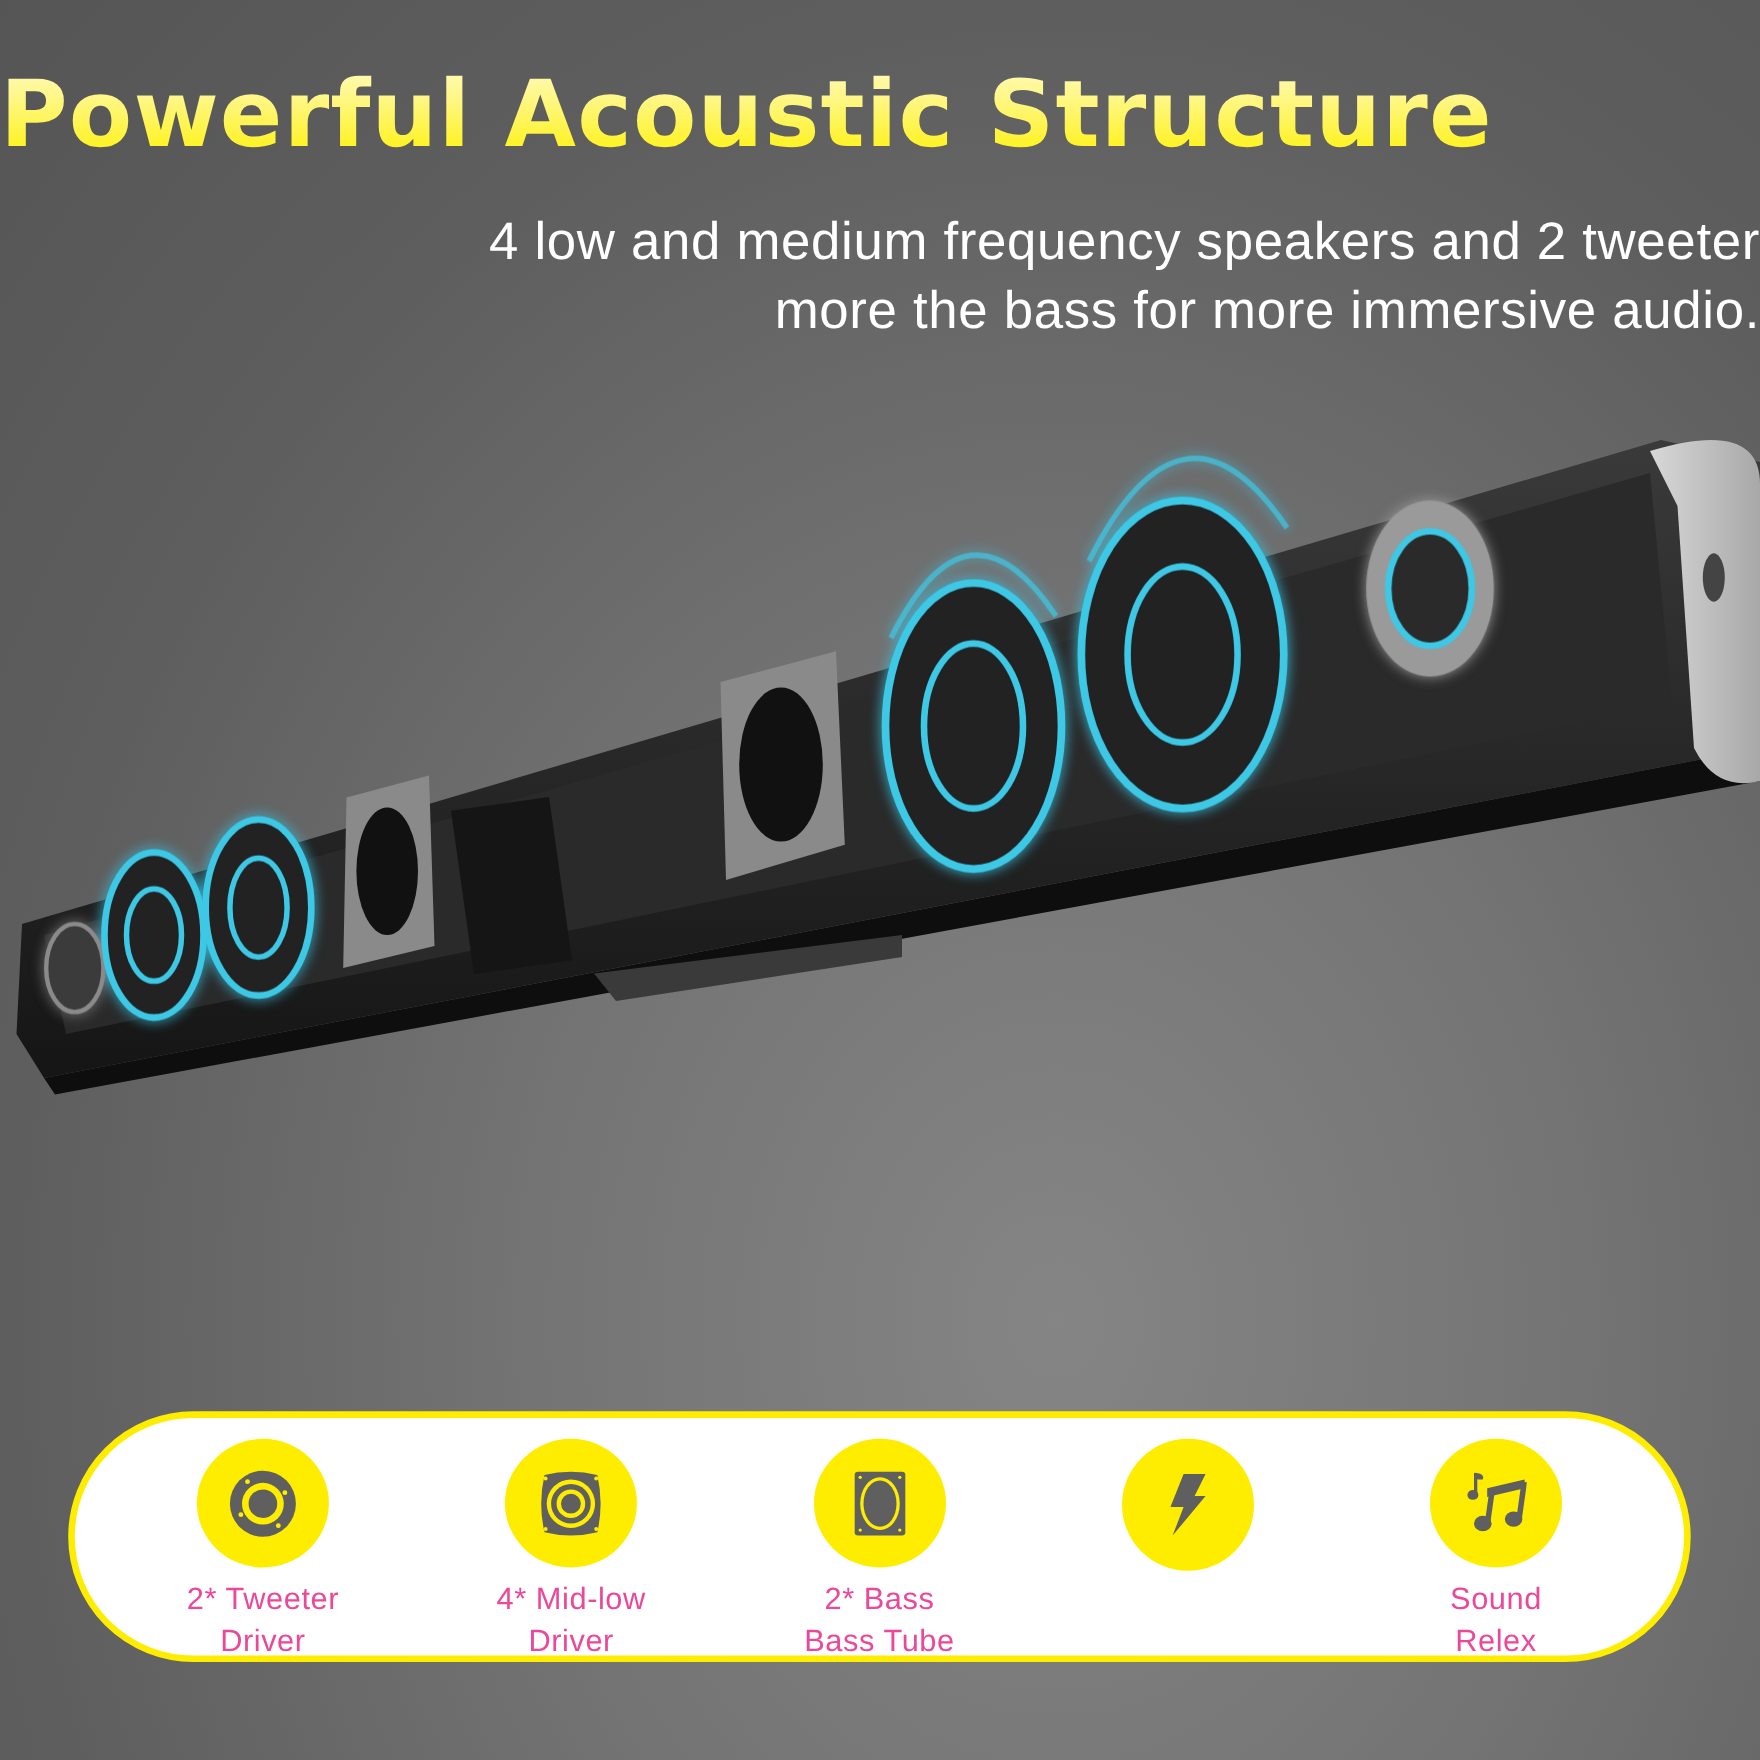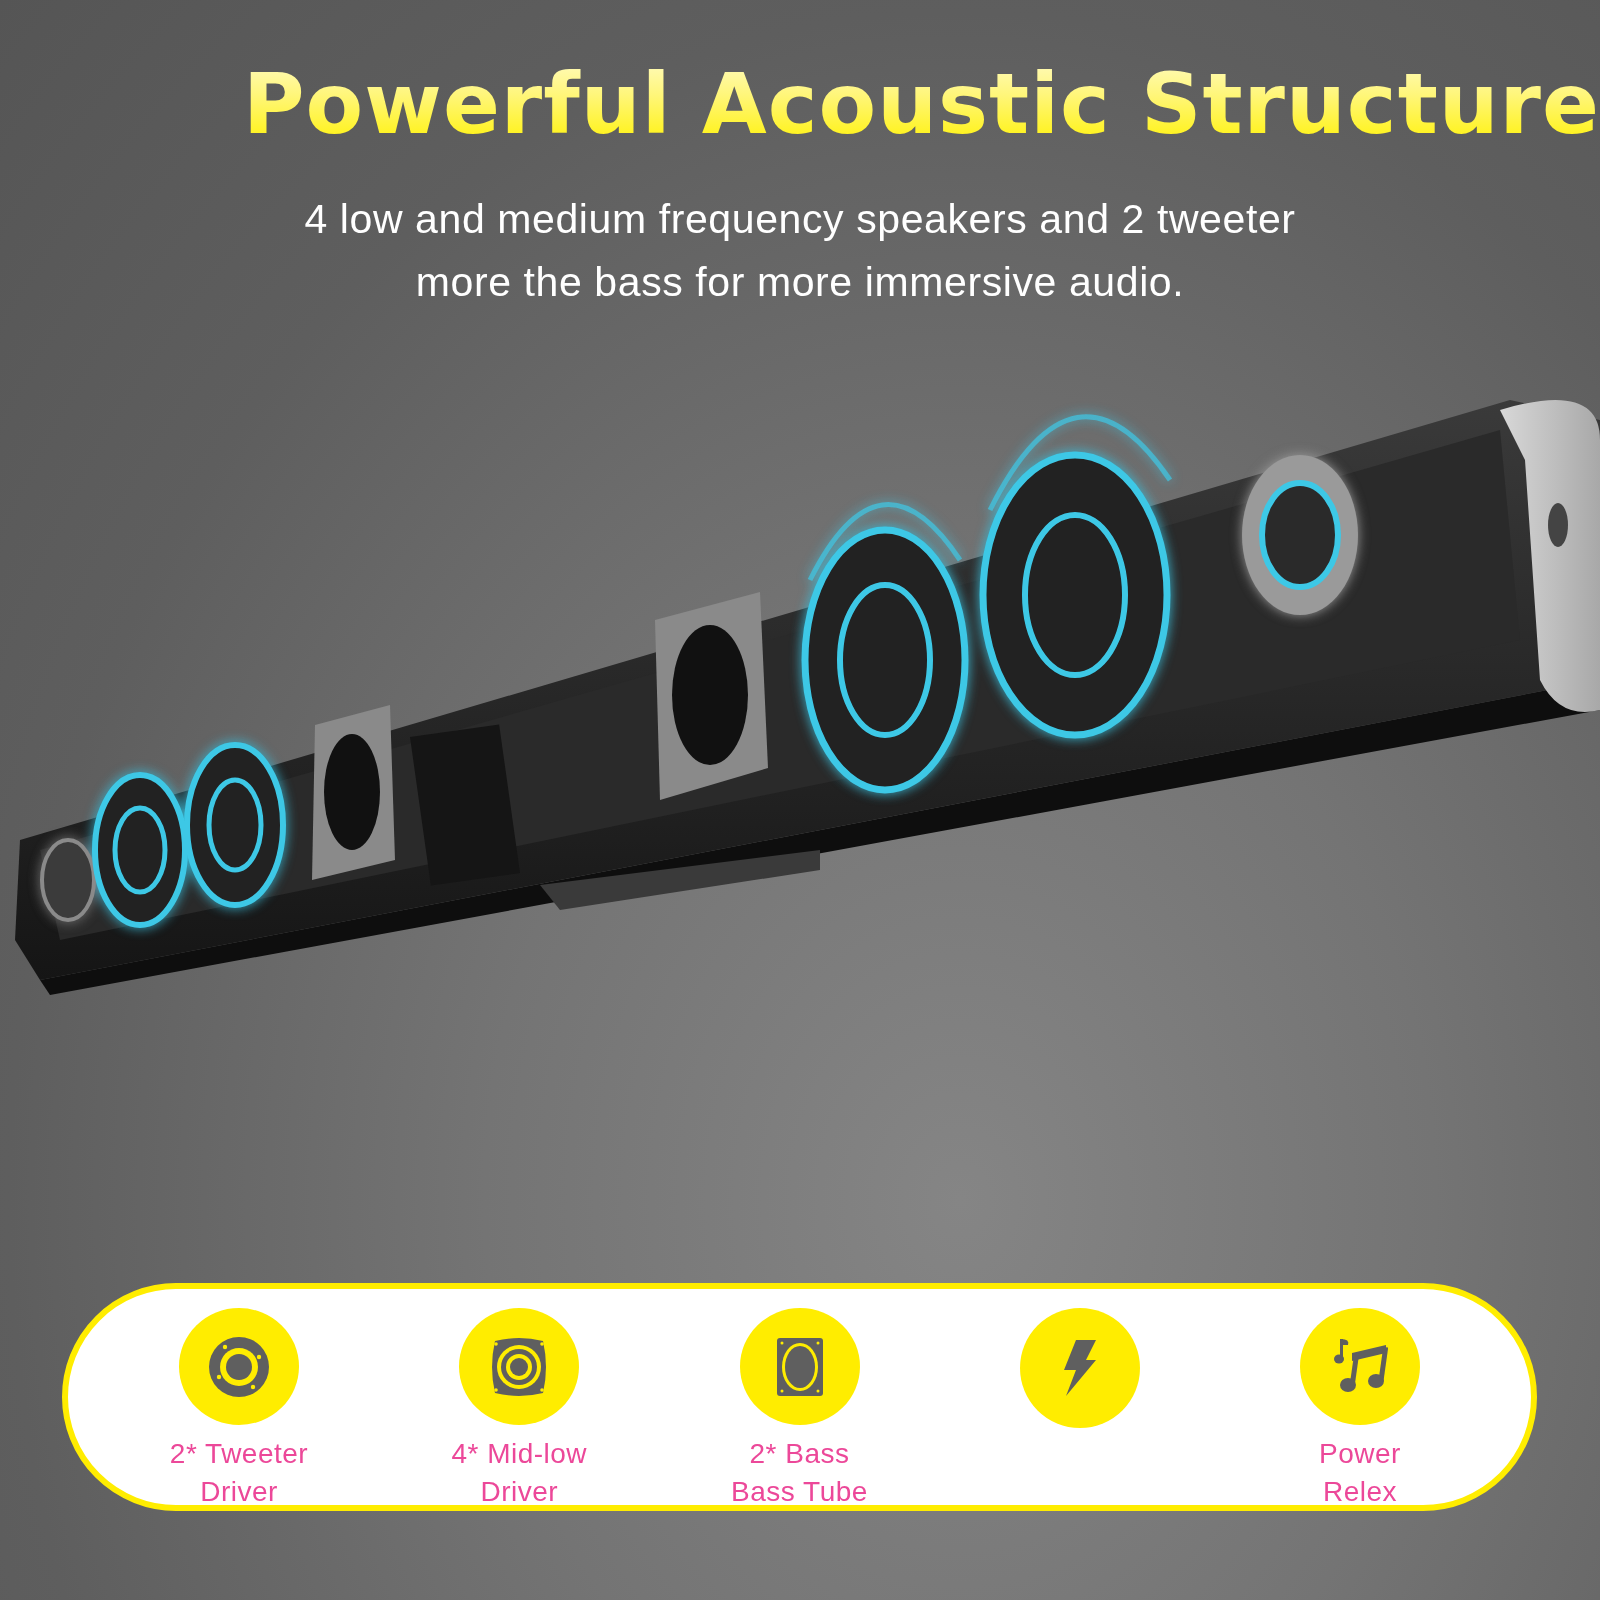--- a/index.html
+++ b/index.html
@@ -2,30 +2,30 @@
 <html><head>
 <meta charset="utf-8">
 <style>
   html, body { margin: 0; padding: 0; }
   body {
     width: 1600px; height: 1600px; overflow: hidden; position: relative;
     background: radial-gradient(ellipse at 60% 75%, #858585 0%, #747474 35%, #5e5e5e 70%, #555555 100%);
     font-family: "Liberation Sans", sans-serif;
   }
   .headline {
-    position: absolute; top: 58px; left: 0; width: 1600px; text-align: right;
+    position: absolute; top: 58px; left: 0; width: 1600px; text-align: left;
     font-family: "DejaVu Sans", sans-serif; font-weight: bold;
     font-size: 84px; letter-spacing: 1px; line-height: 1.1;
     color: #fff200;
     background: linear-gradient(180deg, #fffbc0 0%, #fff67a 40%, #fff200 100%);
     -webkit-background-clip: text; background-clip: text; -webkit-text-fill-color: transparent;
   }
   .subline {
-    position: absolute; top: 188px; left: 0; width: 1600px; text-align: center;
-    color: #ffffff; font-size: 41px; line-height: 63px; letter-spacing: 0.6px;
+    position: absolute; top: 188px; left: 0; width: 1600px; text-align: right;
+    color: #ffffff; font-size: 48px; line-height: 63px; letter-spacing: 0.6px;
   }
   .product {
     position: absolute; left: 0; top: 380px; width: 1600px; height: 640px;
   }
   .pill {
     position: absolute; left: 62px; top: 1283px; width: 1475px; height: 228px;
     background: #ffffff; border: 6px solid #ffed00; border-radius: 120px;
     box-sizing: border-box;
   }
   .features {
@@ -187,17 +187,17 @@
         <rect x="20" y="16" width="5" height="32" fill="#5f5f5f" transform="rotate(8 22 32)"></rect>
         <rect x="49" y="10" width="5" height="34" fill="#5f5f5f" transform="rotate(8 51 26)"></rect>
         <ellipse cx="16" cy="48" rx="8" ry="7" fill="#5f5f5f"></ellipse>
         <ellipse cx="44" cy="44" rx="8" ry="7" fill="#5f5f5f"></ellipse>
         <rect x="8" y="2" width="3" height="20" fill="#5f5f5f"></rect>
         <ellipse cx="7" cy="22" rx="5" ry="4.5" fill="#5f5f5f"></ellipse>
         <path d="M9,2 Q18,2 16,8 L11,8 Z" fill="#5f5f5f"></path>
       </svg>
     </div>
     <div class="feature-label">
-      <div>Power</div>
+      <div>Sound</div>
       <div>Relex</div>
     </div>
   </div>
 </div>
 
 </body></html>

